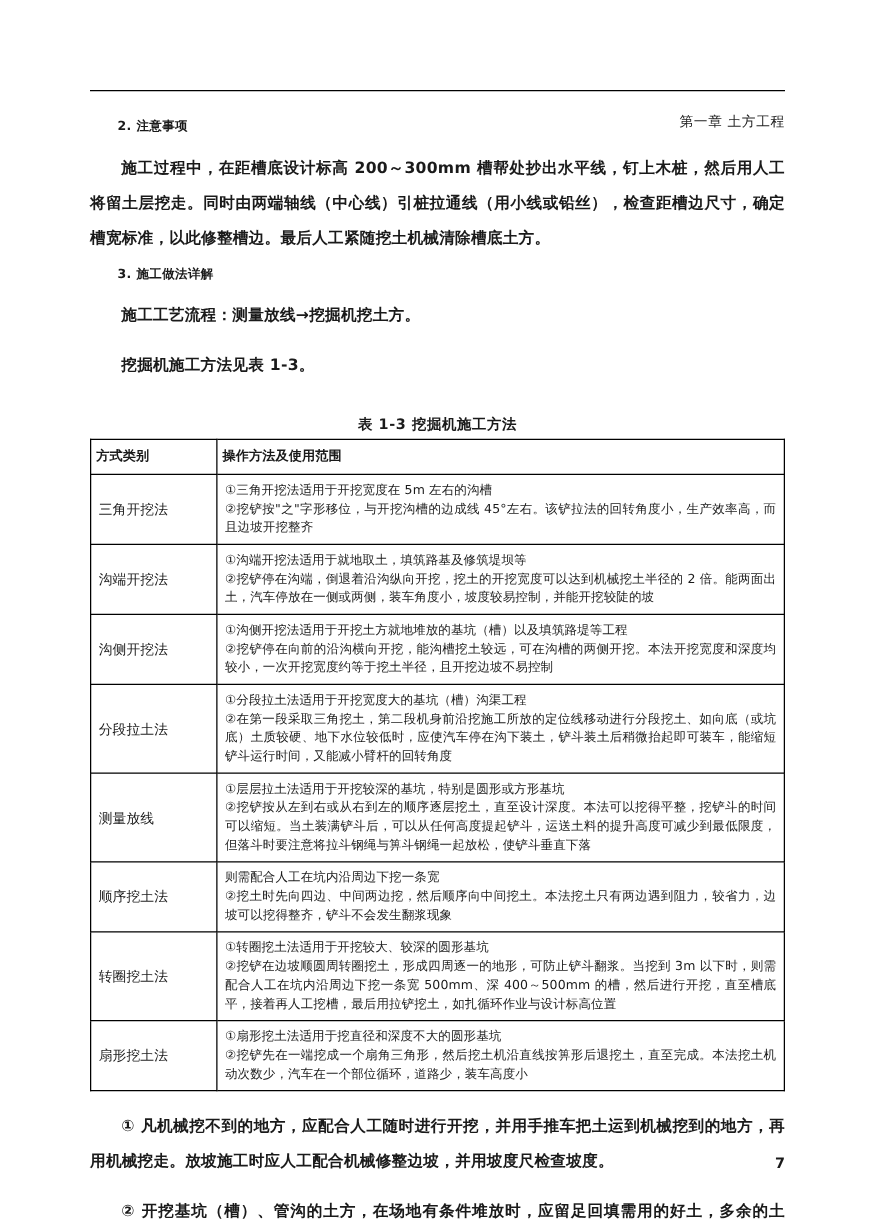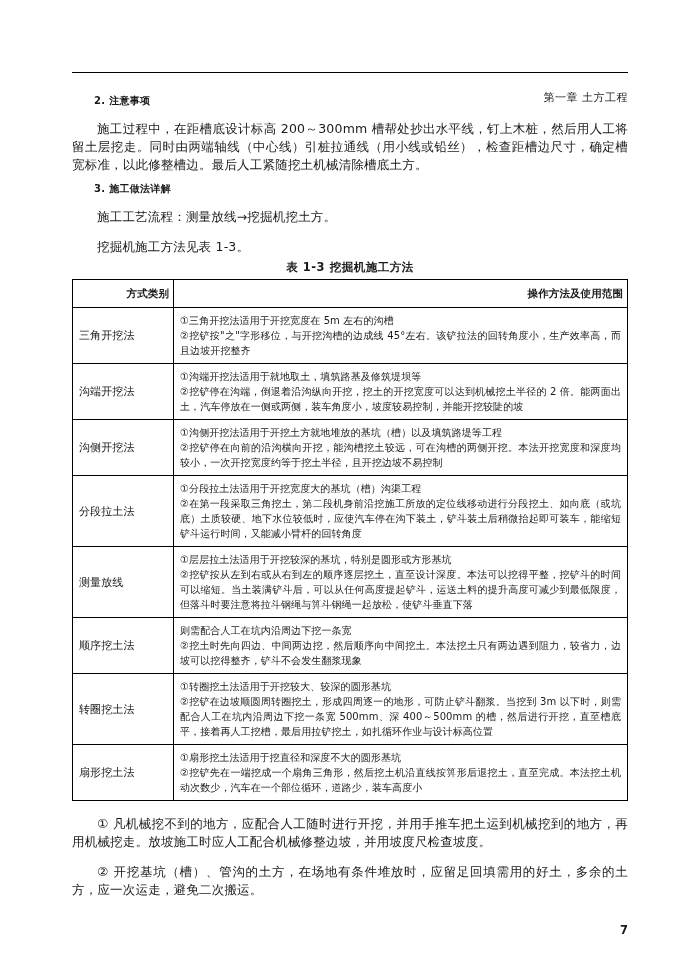--- a/index.html
+++ b/index.html
@@ -47,48 +47,49 @@
   }
   .sec-title {
     font-size: 10px;
     font-weight: bold;
     margin: 8px 0 4px 0;
     padding-left: 22px;
     letter-spacing: 0.3px;
   }
   p.para {
     font-size: 12.5px;
-    line-height: 18px;
+    line-height: 28px;
     margin: 12px 0 1px 0;
     text-align: justify;
     text-indent: 25px;
     letter-spacing: 0.2px;
+    font-weight: bold;
   }
   .table-caption {
     text-align: center;
     font-size: 11.5px;
     font-weight: bold;
-    margin: 4px 0 4px 0;
+    margin: 26px 0 4px 0;
     letter-spacing: 0.5px;
   }
   table.main {
     width: 100%;
     border-collapse: collapse;
     font-size: 10px;
     line-height: 15px;
     table-layout: fixed;
   }
   table.main th, table.main td {
     border: 1px solid #000;
     padding: 5px 6px;
     vertical-align: middle;
     letter-spacing: 0.1px;
   }
   table.main thead th {
-    text-align: right;
+    text-align: left;
     font-weight: bold;
     font-size: 10.5px;
     padding: 6px 4px;
   }
   table.main thead th.c1 { width: 92px; }
   table.main tbody td.c1 {
     text-align: left;
     font-size: 11px;
     width: 92px;
   }

